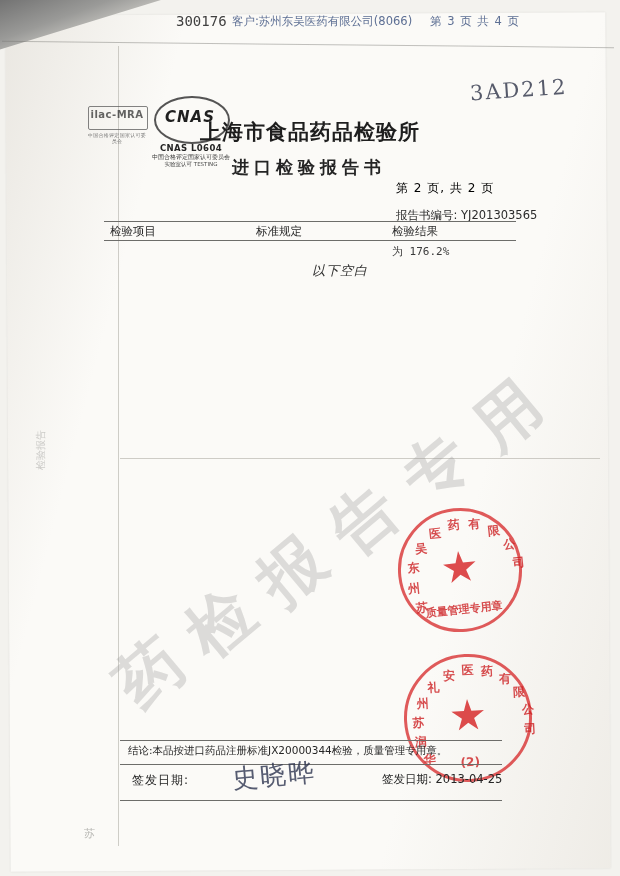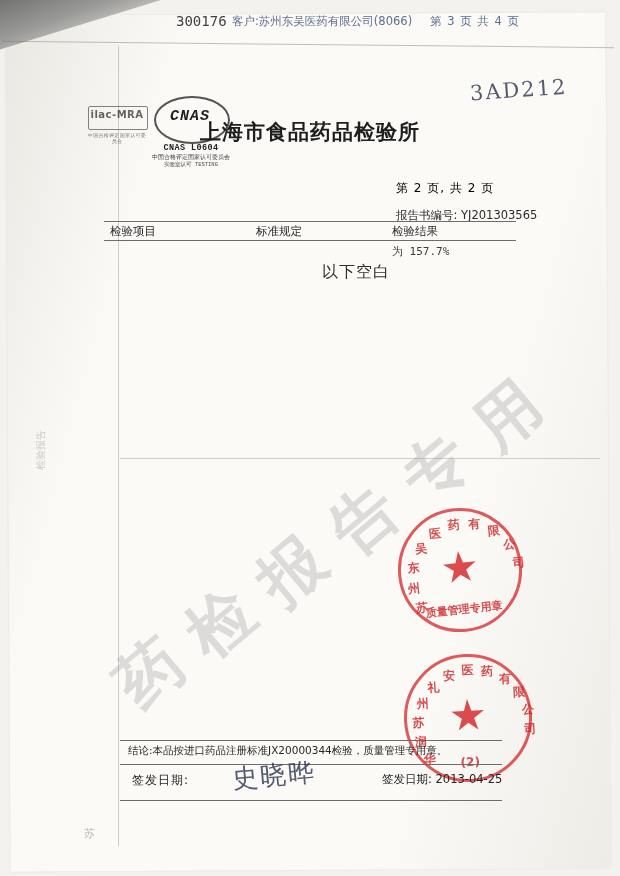--- a/index.html
+++ b/index.html
@@ -137,21 +137,21 @@
     position: absolute; left: 0; top: 28px;
     width: 62px;
     text-align: center;
     font-size: 5px;
     color: #4a4a4a;
     letter-spacing: 0.3px;
   }
 
   .logo-cnas {
     position: absolute; left: 68px; top: 0;
-    width: 74px; height: 48px; font-family: Liberation Mono, monospace;
+    width: 74px; height: 48px;
   }
   .logo-cnas .ellipse {
     position: absolute; left: 0; top: 0;
     width: 72px; height: 44px;
     border: 2px solid #2f2f2f;
     border-radius: 50%;
     opacity: 0.82;
   }
   .logo-cnas .cnas-text {
     position: absolute; left: 0; top: 12px;
@@ -286,25 +286,26 @@
     top: 244px;
     font-size: 11px;
     color: #3a3a3a;
     white-space: nowrap;
     font-family: "DejaVu Sans Mono", monospace;
   }
   .rv-3 { left: 392px; }
 
   .blank-note {
     position: absolute;
-    left: 322px; top: 262px;
-    font-size: 16px;
+    left: 312px; top: 262px;
+    font-size: 13px;
     color: #2f2f2f;
     letter-spacing: 1px;
     white-space: nowrap;
+    font-style: italic;
   }
 
   
   .watermark {
     position: absolute;
     left: 118px; top: 330px;
     width: 460px; height: 360px;
     pointer-events: none;
   }
   .wm-char {
@@ -471,34 +472,35 @@
       <div class="ellipse"></div>
       <div class="cnas-text">CNAS</div>
       <div class="cnas-label">CNAS L0604</div>
       <div class="cnas-cn">中国合格评定国家认可委员会</div>
       <div class="cnas-cn2">实验室认可 TESTING</div>
     </div>
 
   </div>
 
   <div class="title-main">上海市食品药品检验所</div>
+  <div class="title-sub">进口检验报告书</div>
 
   <div class="page-of">第 2 页, 共 2 页</div>
   <div class="report-no">
     <span>报告书编号:</span>
     <span>YJ201303565</span>
   </div>
 
   <div class="tbl-rule-top"></div>
   <div class="tbl-head th-1">检验项目</div>
   <div class="tbl-head th-2">标准规定</div>
   <div class="tbl-head th-3">检验结果</div>
   <div class="tbl-rule-mid"></div>
 
-  <div class="row-val rv-3">为 157.7%</div>
+  <div class="row-val rv-3">为 176.2%</div>
 
   <div class="blank-note">以下空白</div>
 
   <div class="watermark">
     <span class="wm-char" style="left:0px;  top:300px; transform: rotate(-40deg);">药</span>
     <span class="wm-char" style="left:70px; top:250px; transform: rotate(-40deg);">检</span>
     <span class="wm-char" style="left:142px;top:198px; transform: rotate(-40deg);">报</span>
     <span class="wm-char" style="left:214px;top:146px; transform: rotate(-40deg);">告</span>
     <span class="wm-char" style="left:286px;top:94px;  transform: rotate(-40deg);">专</span>
     <span class="wm-char" style="left:358px;top:42px;  transform: rotate(-40deg);">用</span>

